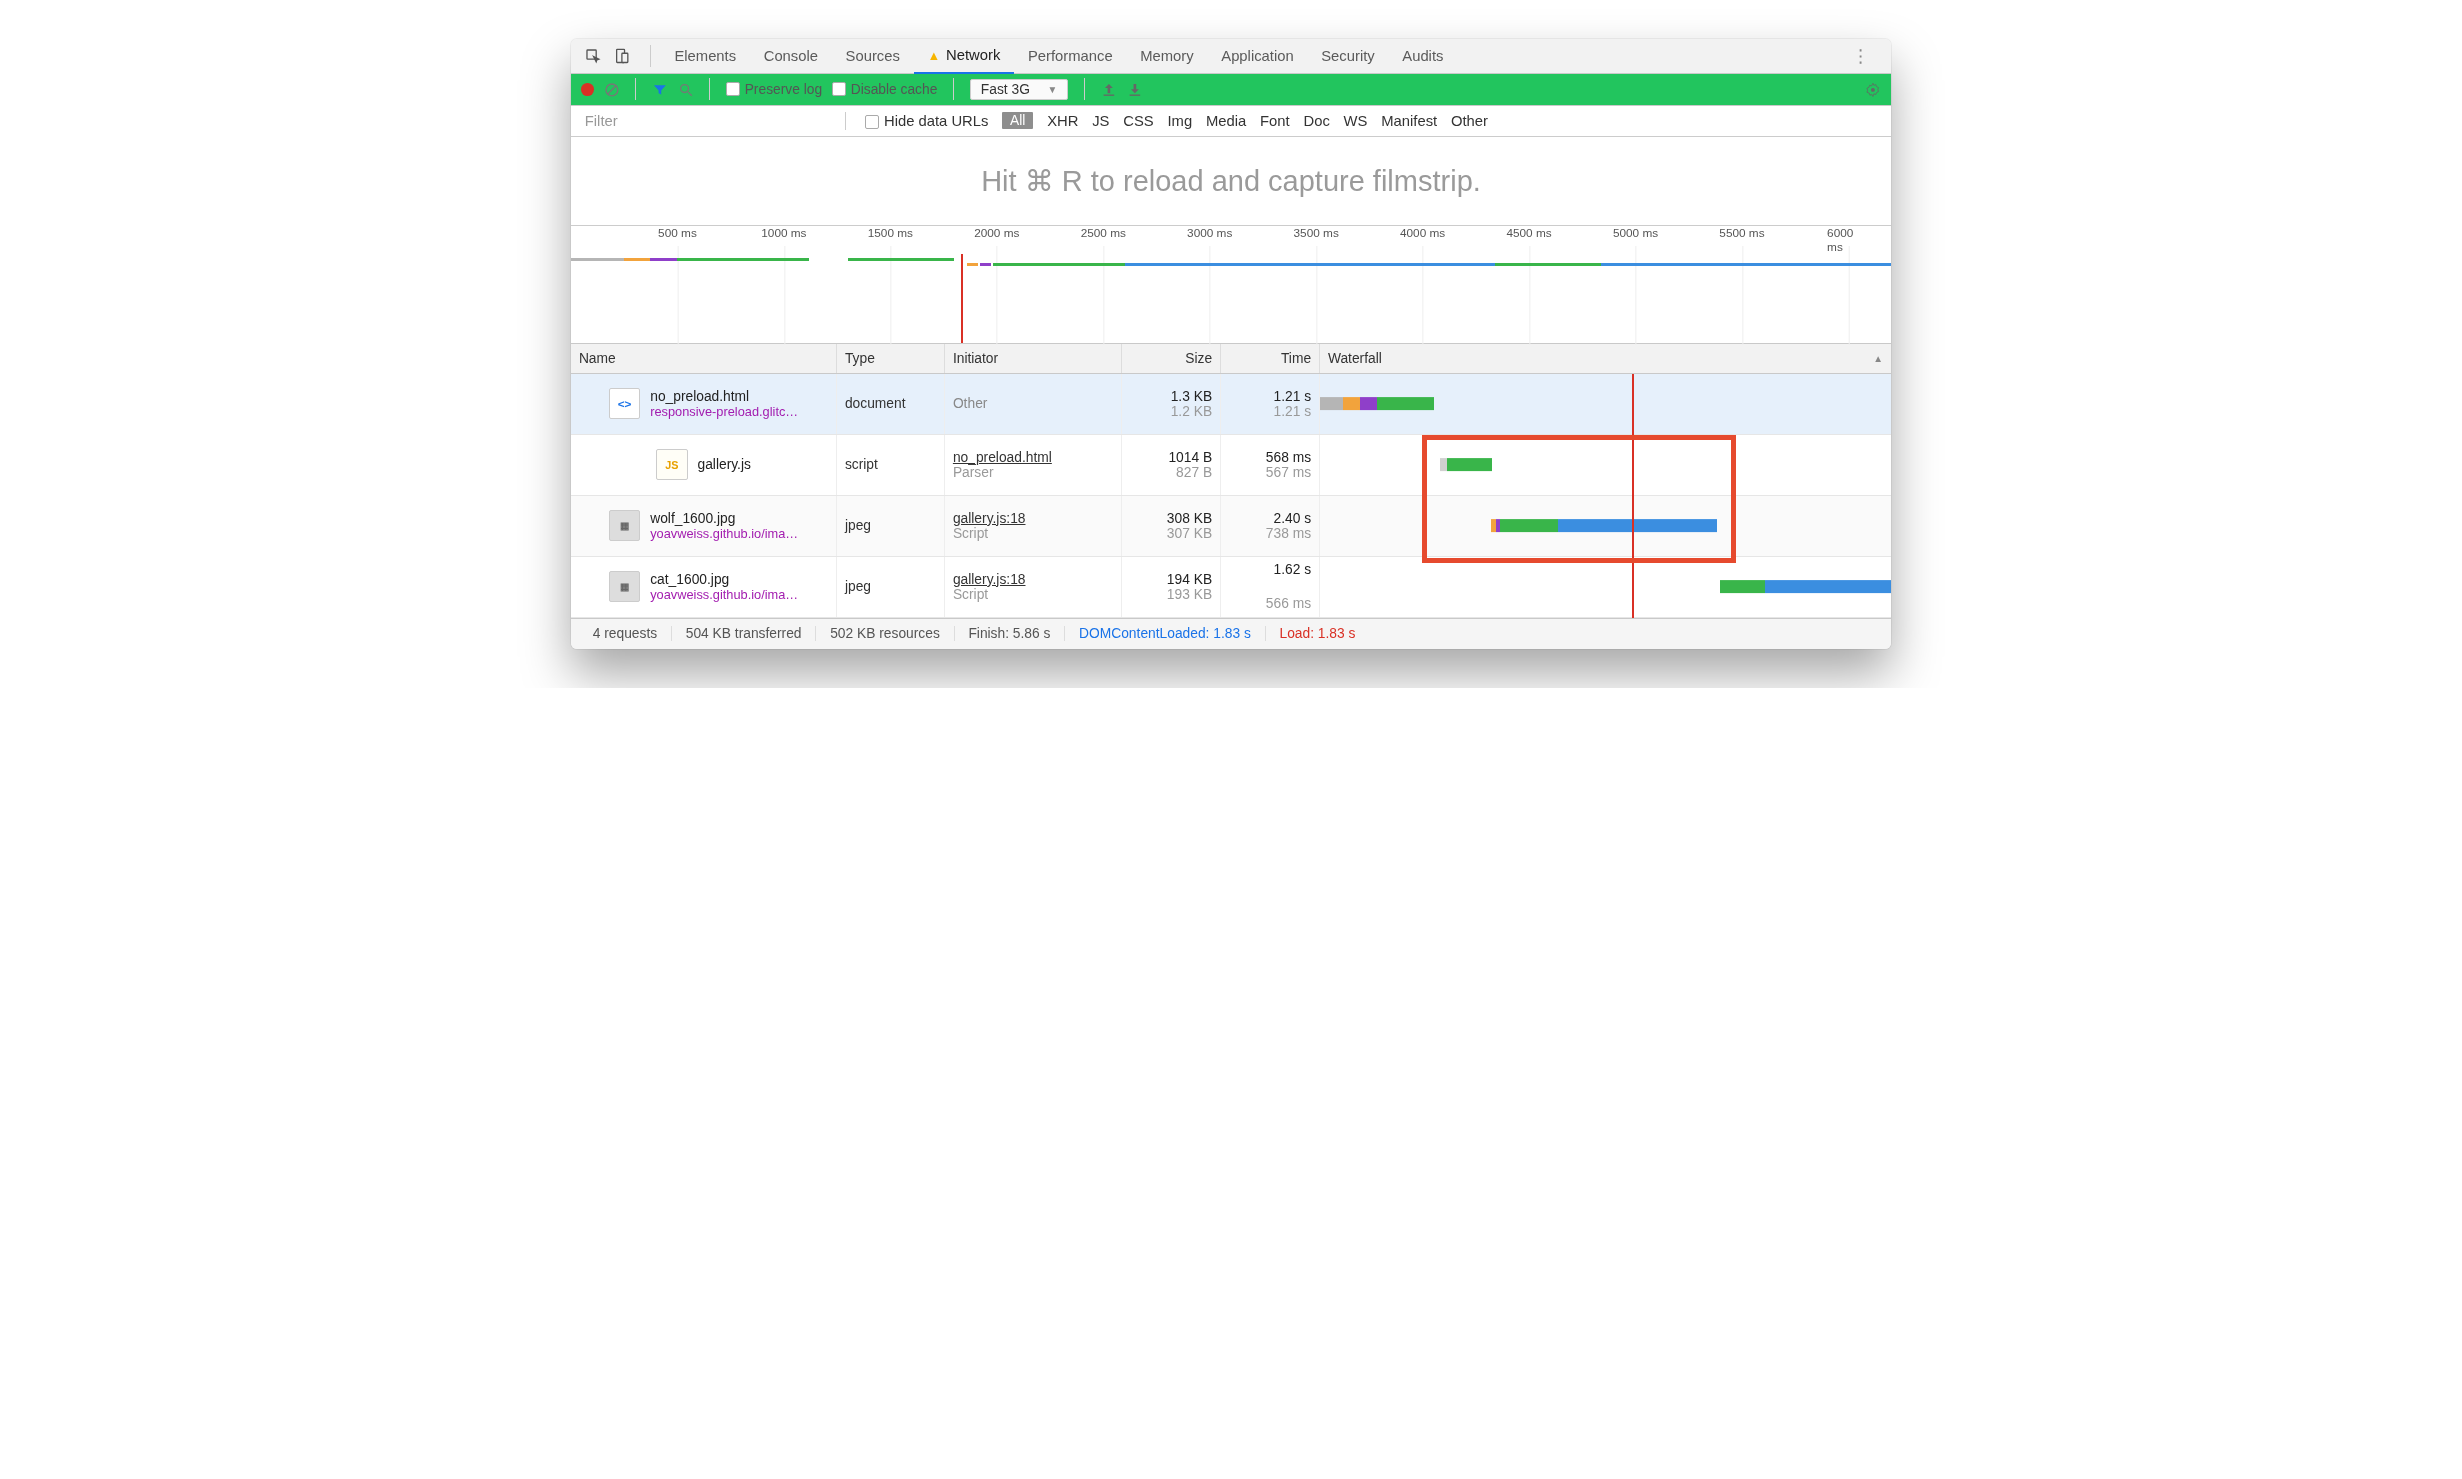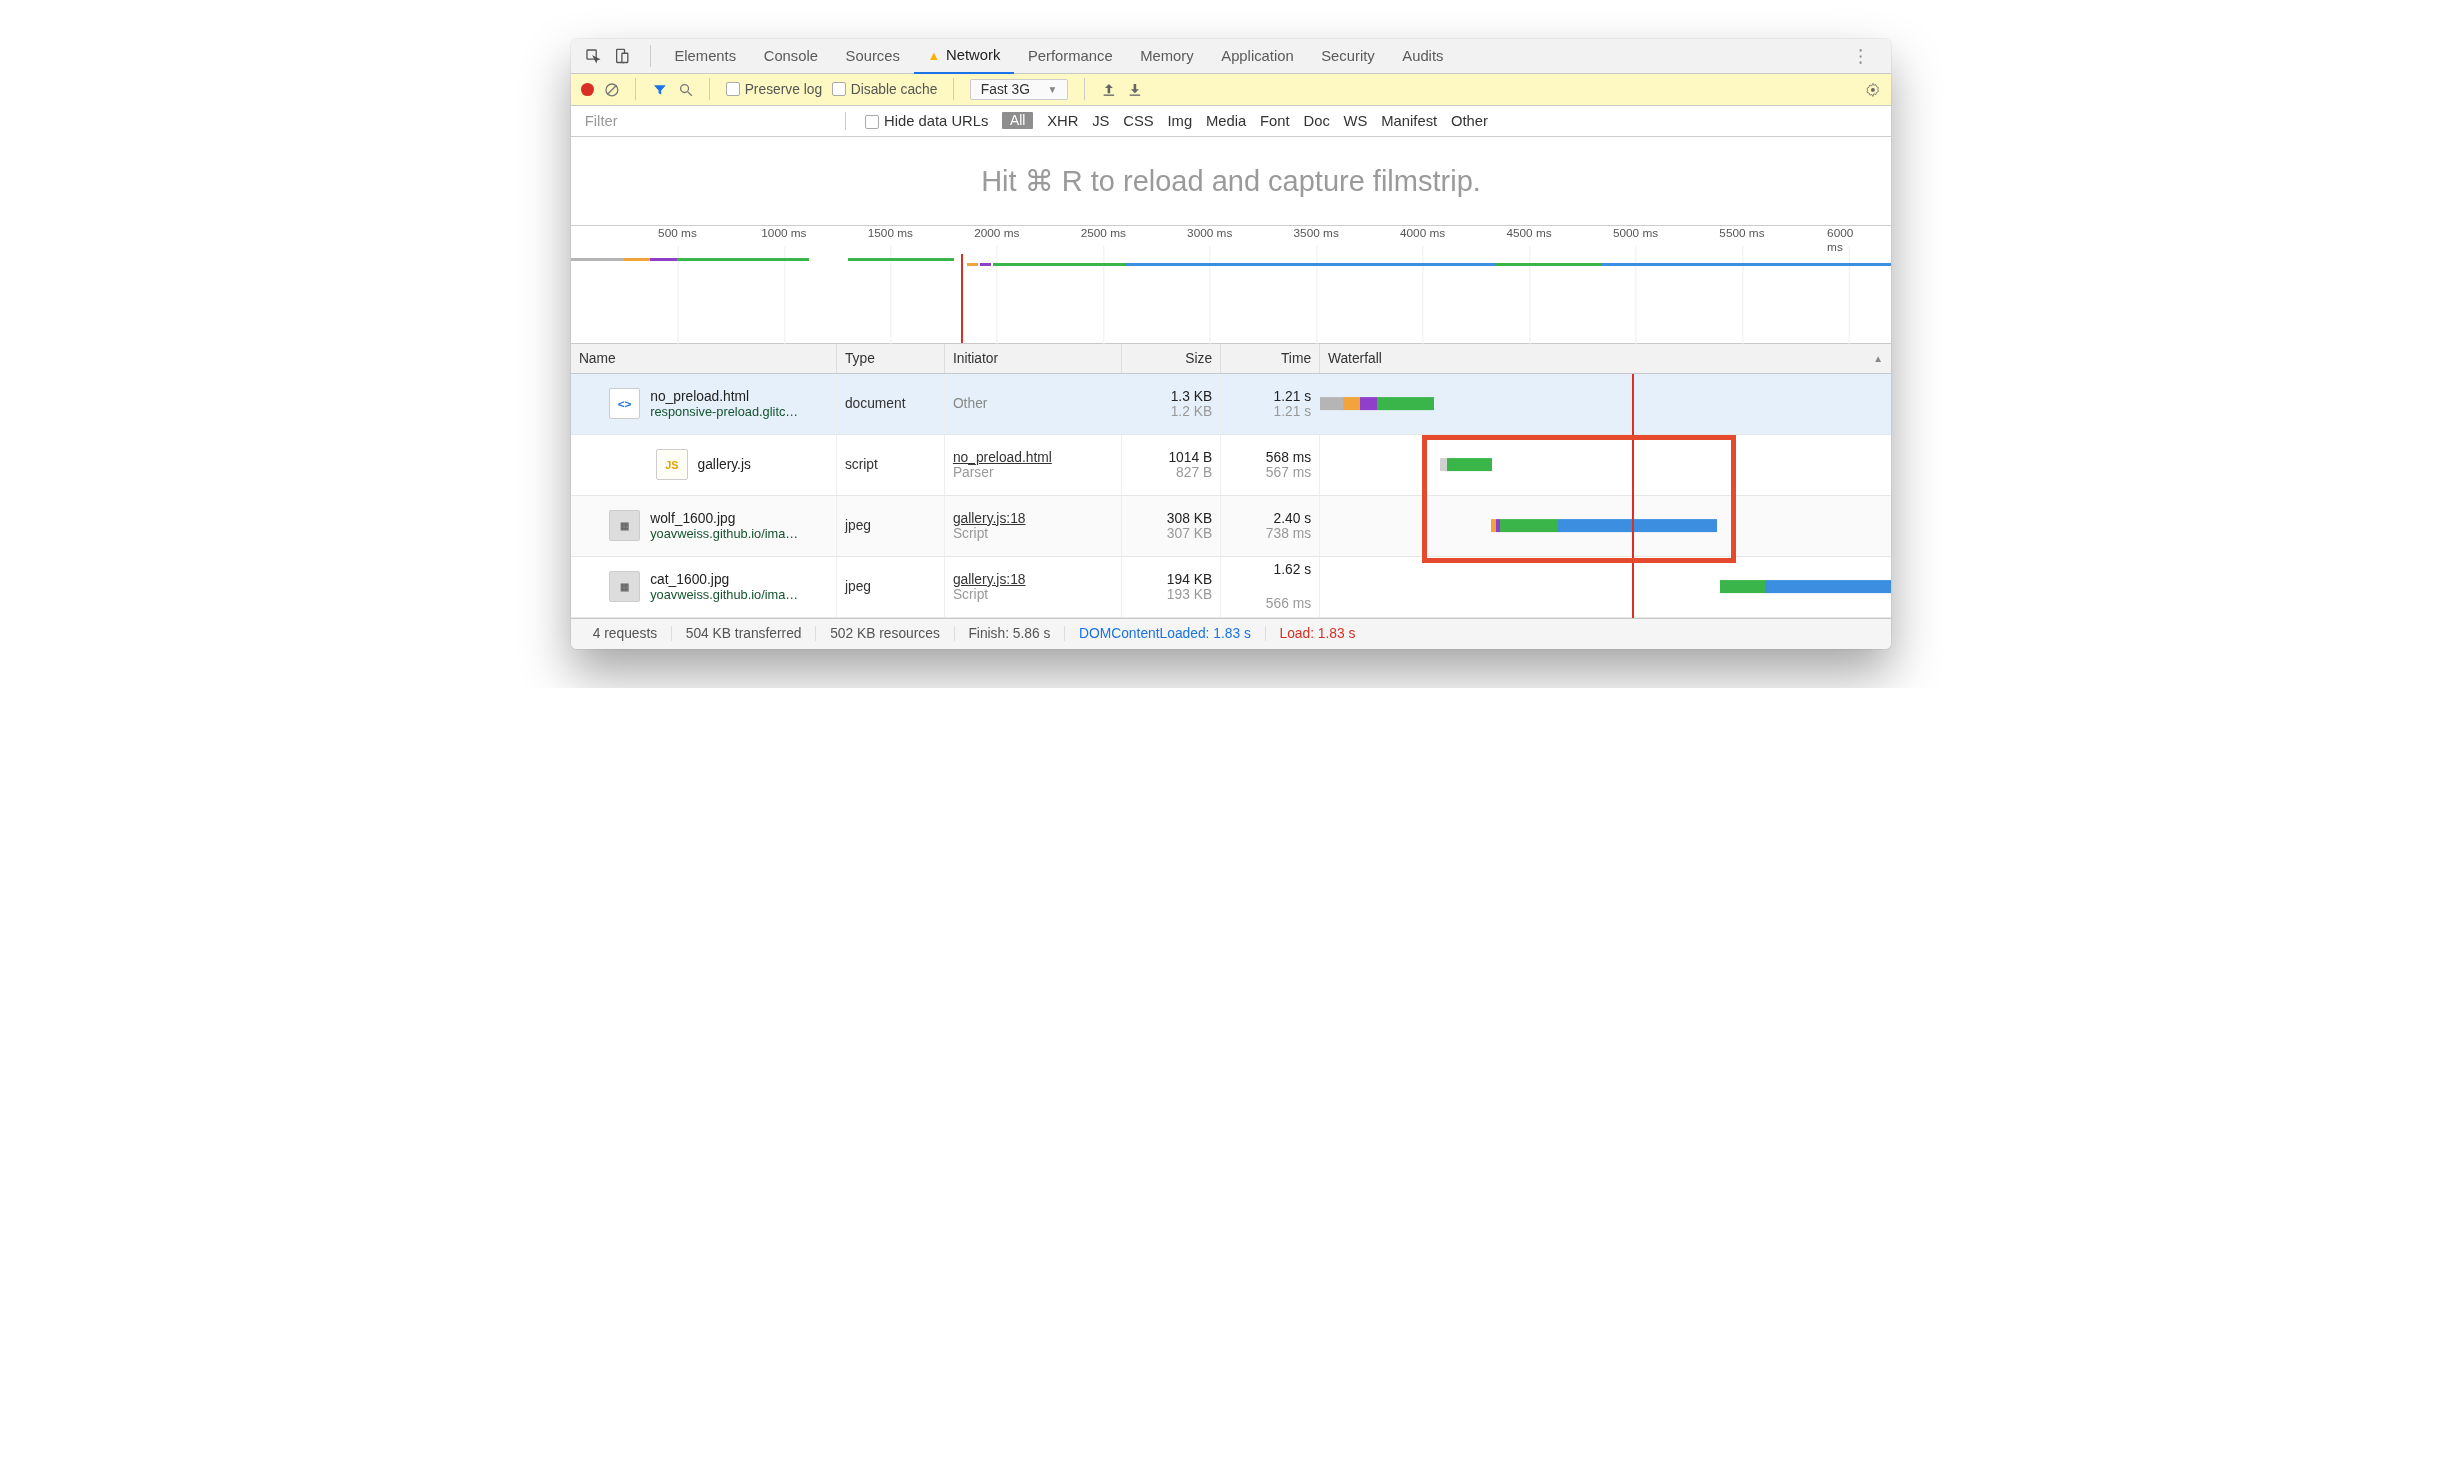--- a/index.html
+++ b/index.html
@@ -64,21 +64,21 @@
     border-bottom: 2px solid #1a73e8;
     height:35px;
   }
   .warn-tri {
     color:#f7b500; margin-right:5.9px; font-size:12.8px;
   }
   .tabs-row .right { margin-left:auto; color:#888; padding:0 11.8px; font-size:17.7px; letter-spacing:2px;}
 
   .toolbar {
     height: 31.5px;
-    background: #fef9c3;
+    background: #22c55e;
     border-bottom: 1px solid #c9c9c9;
     display:flex; align-items:center;
     padding: 0 9.9px;
     gap: 9.9px;
     color:#555;
   }
   .rec-dot { width:12.8px; height:12.8px; border-radius:50%; background:#d93025; display:inline-block; }
   .toolbar .icon { font-size:14.8px; color:#777; }
   .filter-icon { color:#1a73e8; font-size:13.8px;}
   .checkbox { width:13.8px; height:13.8px; border:1px solid #aaa; border-radius:2px; background:#fff; display:inline-block; vertical-align:middle; margin-right:4.9px;}
@@ -159,21 +159,21 @@
   .row > div:last-child { border-right:none; position:relative;}
   .row .name-cell { flex-direction:row; align-items:center; gap:9.9px;}
   .file-ico {
     width:31.5px; height:31.5px; border:1px solid #ccc; border-radius:2px; background:#fff;
     display:flex; align-items:center; justify-content:center; font-size:11.8px; color:#1a73e8; font-weight:bold;
     flex-shrink:0;
   }
   .file-ico.js { color:#e8a100; background:#fffef7; font-size:10.8px;}
   .file-ico.img { background:#ddd; color:#666; font-size:9.9px;}
   .name-main { color:#222; }
-  .name-sub { color:#14532d; font-size:12.8px; white-space:nowrap; overflow:hidden; text-overflow:ellipsis; max-width:197px;}
+  .name-sub { color:#a21caf; font-size:12.8px; white-space:nowrap; overflow:hidden; text-overflow:ellipsis; max-width:197px;}
   .cell-right { text-align:right;}
   .cell-right .main { color:#222;}
   .cell-right .sub {color:#999;}
   .initiator .link { color:#333; text-decoration:underline;}
   .initiator .sub { color:#999;}
   
   .wf-cell { padding:0 !important; position:relative;}
   .wf-bar { position:absolute; height:13.8px; top:50%; transform:translateY(-50%);}
   .hlbox { position:absolute; border:5.9px solid #e64a2e; pointer-events:none;}
 

